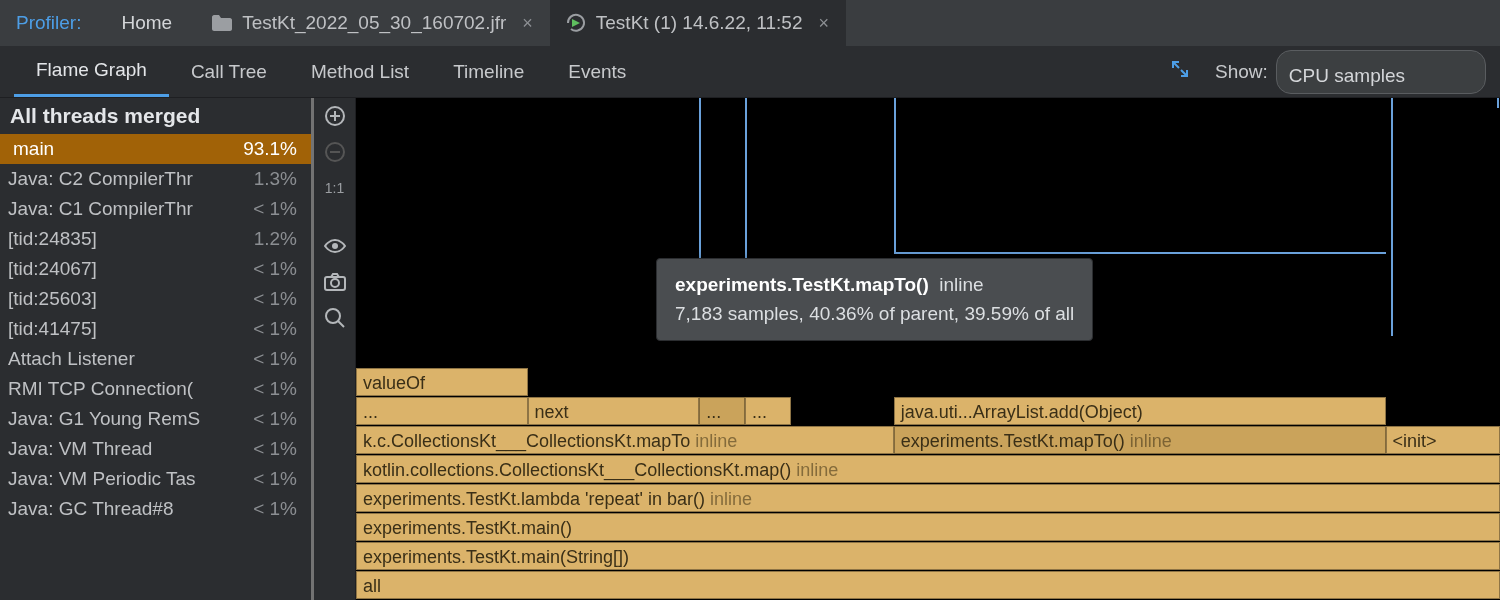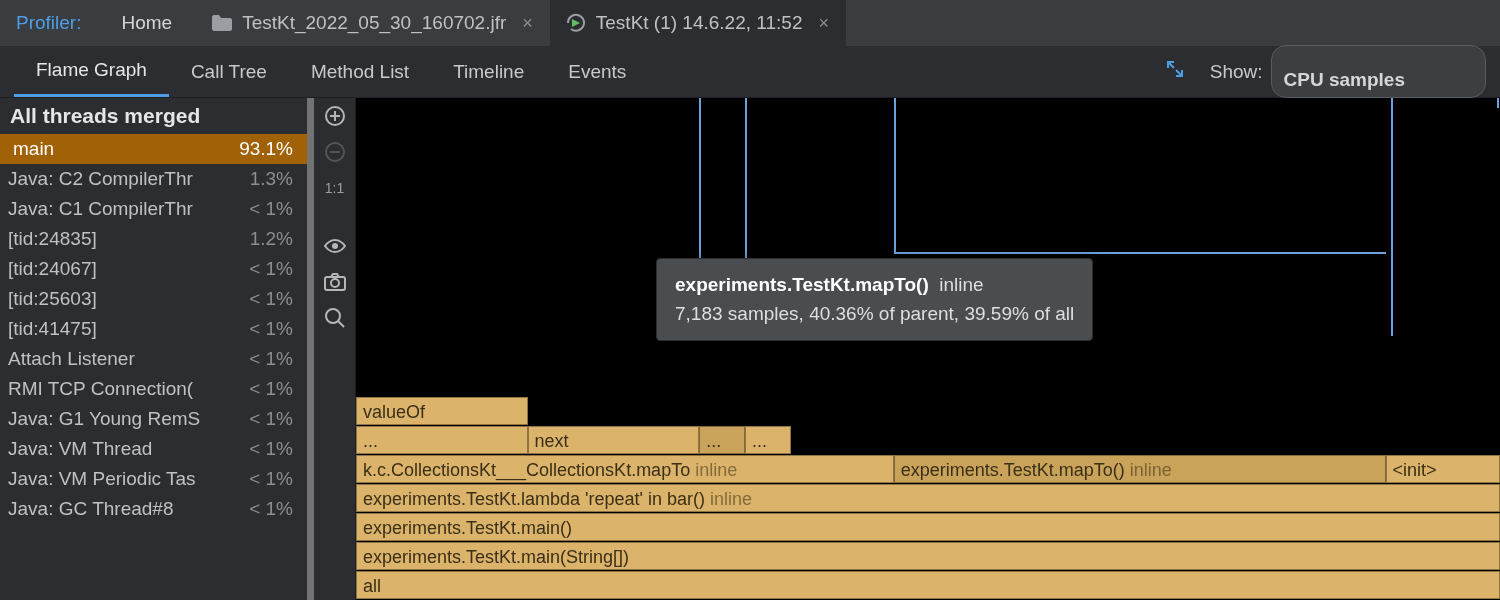--- a/index.html
+++ b/index.html
@@ -73,38 +73,37 @@
   .tool-tab.active {
     border-bottom: 3px solid #4d9ee6;
     color: #e4e6e9;
   }
   .toolbar .spacer { flex: 1; }
   .collapse-icon { padding: 0 16px; color:#4d9ee6; cursor:pointer; }
   .show-label { padding: 0 8px; color:#c7c9cc; }
   .show-select {
     border: 1px solid #5a5d60;
     background: #3c3f41;
-    padding: 23px 80px 6px 12px;
+    padding: 14px 80px 6px 12px;
     border-radius: 15px;
     color: #d4d6d9;
     cursor: pointer;
-    font-weight: bold;
   }
 
   
   .main {
     display: flex;
     height: calc(100% - 98px);
   }
 
   
   .thread-panel {
     width: 314px;
     background: #2b2d30;
-    border-right: 7px solid #737373;
+    border-right: 3px solid #737373;
   }
   .thread-header {
     padding: 6px 10px;
     font-weight: 700;
     color: #e4e6e9;
     font-size: 21px;
   }
   .thread-row {
     display: flex;
     justify-content: space-between;
@@ -363,27 +362,31 @@
 
     <div class="flame-stack" id="flame-stack">
         <div class="flame-row">
           <div class="frame full" style="left: 0%; width: 15%;">valueOf</div>
         </div>
         <div class="flame-row">
           <div class="frame full" style="left: 0%; width: 15%;">...</div>
           <div class="frame full" style="left: 15%; width: 15%;">next</div>
           <div class="frame darker" style="left: 30%; width: 4%;">...</div>
           <div class="frame full" style="left: 34%; width: 4%;">...</div>
+          <div class="frame full" style="left: 47%; width: 43%;">java.uti...ArrayList.add(Object)</div>
         </div>
         <div class="flame-row">
           <div class="frame full" style="left: 0%; width: 47%;">k.c.CollectionsKt___CollectionsKt.mapTo<span class="inline-tag">  inline</span></div>
           <div class="frame darker" style="left: 47%; width: 43%;">experiments.TestKt.mapTo()<span class="inline-tag">  inline</span></div>
           <div class="frame full" style="left: 90%; width: 10%;">&lt;init&gt;</div>
         </div>
         <div class="flame-row">
+          <div class="frame full" style="left: 0%; width: 100%;">kotlin.collections.CollectionsKt___CollectionsKt.map()<span class="inline-tag">  inline</span></div>
+        </div>
+        <div class="flame-row">
           <div class="frame full" style="left: 0%; width: 100%;">experiments.TestKt.lambda 'repeat' in bar()<span class="inline-tag">  inline</span></div>
         </div>
         <div class="flame-row">
           <div class="frame full" style="left: 0%; width: 100%;">experiments.TestKt.main()</div>
         </div>
         <div class="flame-row">
           <div class="frame full" style="left: 0%; width: 100%;">experiments.TestKt.main(String[])</div>
         </div>
         <div class="flame-row">
           <div class="frame full" style="left: 0%; width: 100%;">all</div>

